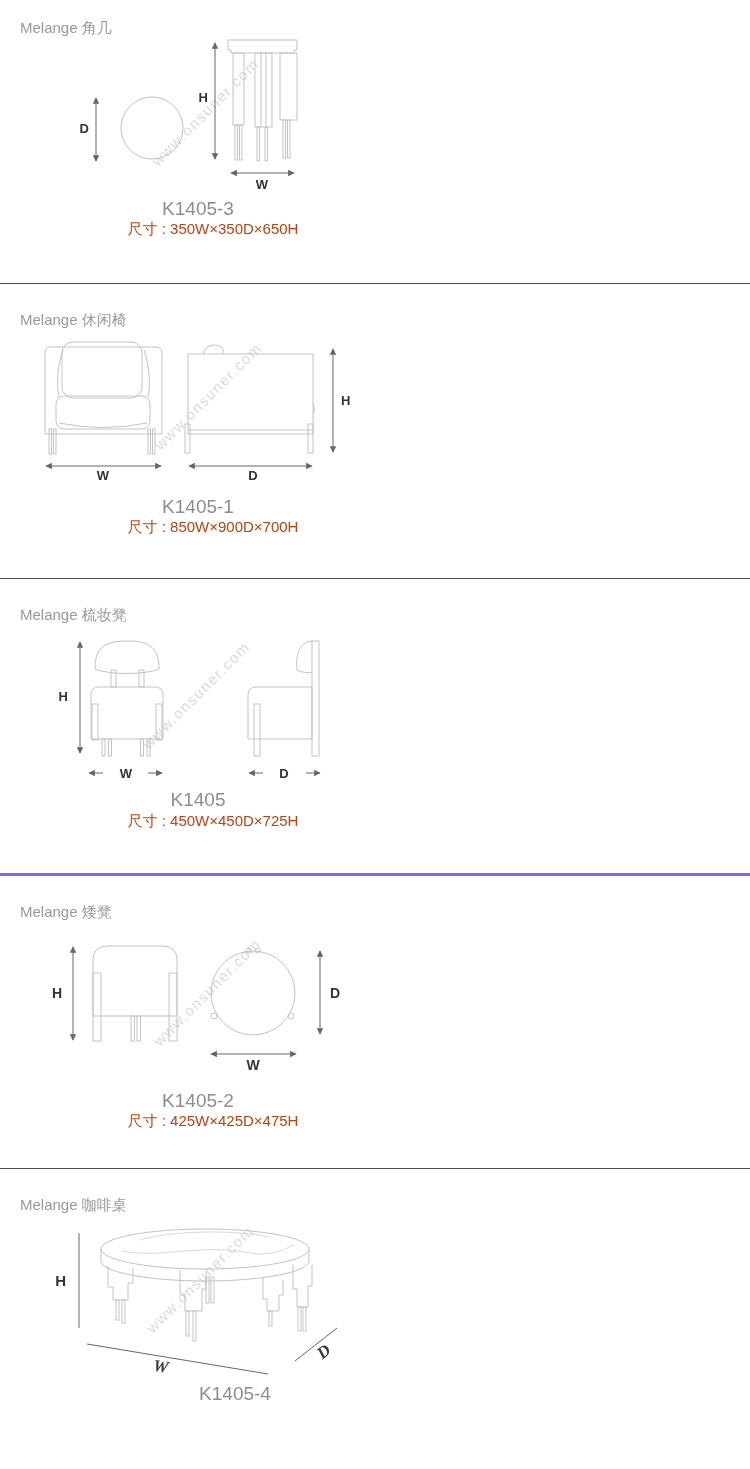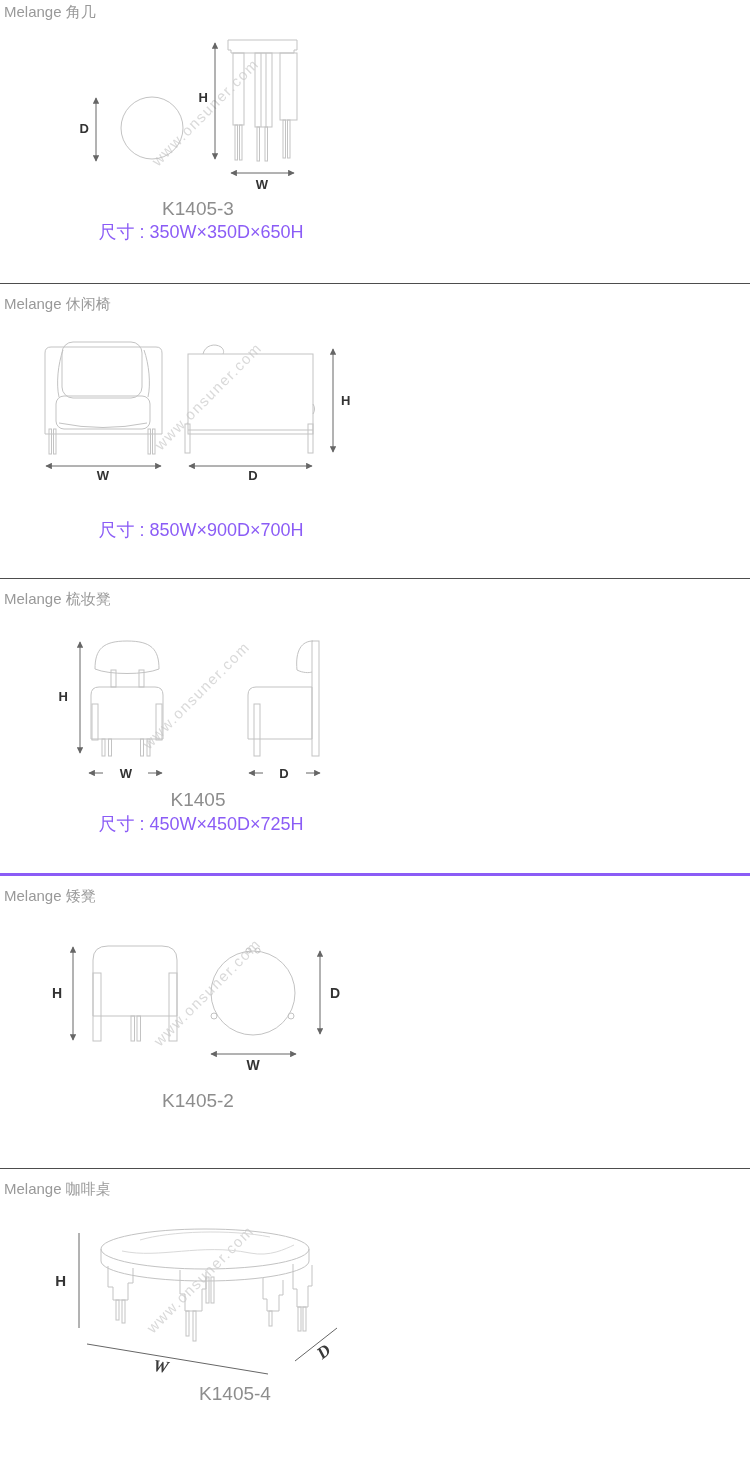--- a/index.html
+++ b/index.html
@@ -4,32 +4,32 @@
 <style>
   html,body{margin:0;padding:0;background:#fff;}
   .page{position:relative;width:750px;height:1469px;background:#ffffff;
         font-family:"Liberation Sans","DejaVu Sans",sans-serif;overflow:hidden;}
   .product-section{position:absolute;left:0;width:750px;box-sizing:border-box;background:#fff;}
   .s1{top:0;height:283px;}
   .s2{top:283px;height:295px;border-top:1px solid #4d4d4d;}
   .s3{top:578px;height:295px;border-top:1px solid #4d4d4d;}
   .s4{top:873px;height:295px;border-top:3px solid #8b5cf6;}
   .s5{top:1168px;height:351px;border-top:1px solid #4d4d4d;}
-  .section-title{position:absolute;left:4px;top:11px;margin:0;font-size:15px;font-weight:400;color:#999;}
+  .section-title{position:absolute;left:4px;top:11px;margin:16px;font-size:15px;font-weight:400;color:#999;}
   .s1 .section-title{top:3px;}
   .drawing{position:absolute;left:0;top:0;}
   .watermark{position:absolute;color:#dadada;font-size:15px;letter-spacing:1.5px;white-space:nowrap;
              transform:translate(-50%,-50%) rotate(-45deg);pointer-events:none;}
   .wm1{left:205px;top:112px;}
   .wm2{left:208px;top:112px;}
   .wm3{left:196px;top:116px;}
   .wm4{left:207px;top:116px;}
   .wm5{left:200px;top:110px;}
   .model-code{position:absolute;left:0;width:396px;text-align:center;font-size:19px;color:#8d8d8d;}
-  .size-text{position:absolute;left:0;width:402px;text-align:center;font-size:18px;color:#8b5cf6;}
+  .size-text{position:absolute;left:0;width:402px;text-align:center;font-size:15px;color:#c2410c;padding-left:12px;}
   .s1 .model-code{top:198px;} .s1 .size-text{top:220px;}
   .s2 .model-code{top:212px;} .s2 .size-text{top:234px;}
   .s3 .model-code{top:210px;} .s3 .size-text{top:233px;}
   .s4 .model-code{top:214px;} .s4 .size-text{top:236px;}
   .s5 .model-code{top:214px;padding-left:37px;} .s5 .size-text{top:238px;}
   .sk{stroke:#c3c3c3;fill:none;stroke-width:1;}
   .skf{stroke:#d9d9d9;fill:none;stroke-width:1;}
   .dim{stroke:#666;fill:none;stroke-width:1;}
   .lbl{fill:#333;font-weight:bold;font-size:13px;font-family:"Liberation Sans",sans-serif;}
   .lbl4{font-size:14px;}
@@ -112,20 +112,21 @@
       </g>
       <g>
         <line class="dim" x1="46" y1="182" x2="161" y2="182" marker-start="url(#arr2)" marker-end="url(#arr2)"></line>
         <line class="dim" x1="189" y1="182" x2="312" y2="182" marker-start="url(#arr2)" marker-end="url(#arr2)"></line>
         <line class="dim" x1="333" y1="65" x2="333" y2="168" marker-start="url(#arr2)" marker-end="url(#arr2)"></line>
         <text class="lbl" x="103" y="196" text-anchor="middle">W</text>
         <text class="lbl" x="253" y="196" text-anchor="middle">D</text>
         <text class="lbl" x="341" y="121" text-anchor="start">H</text>
       </g>
     </svg>
+    <div class="model-code">K1405-1</div>
     <div class="size-text">尺寸 : 850W×900D×700H</div>
   </section>
 
   <section class="product-section s3">
     <h2 class="section-title">Melange 梳妆凳</h2>
     <div class="watermark wm3">www.onsuner.com</div>
     <svg class="drawing" width="750" height="295" viewBox="0 0 750 295">
       <defs>
         <marker id="arr3" viewBox="0 0 10 10" refX="9" refY="5" markerWidth="6.5" markerHeight="6.5" orient="auto-start-reverse">
           <path d="M0,0 L10,5 L0,10 Z" fill="#666"></path>
@@ -191,20 +192,21 @@
       <g>
         <line class="dim" x1="73" y1="71" x2="73" y2="164" marker-start="url(#arr4)" marker-end="url(#arr4)"></line>
         <line class="dim" x1="320" y1="75" x2="320" y2="158" marker-start="url(#arr4)" marker-end="url(#arr4)"></line>
         <line class="dim" x1="211" y1="178" x2="296" y2="178" marker-start="url(#arr4)" marker-end="url(#arr4)"></line>
         <text class="lbl lbl4" x="62" y="122" text-anchor="end">H</text>
         <text class="lbl lbl4" x="330" y="122" text-anchor="start">D</text>
         <text class="lbl lbl4" x="253" y="194" text-anchor="middle">W</text>
       </g>
     </svg>
     <div class="model-code">K1405-2</div>
+    <div class="size-text">尺寸 : 425W×425D×475H</div>
   </section>
 
   <section class="product-section s5">
     <h2 class="section-title">Melange 咖啡桌</h2>
     <div class="watermark wm5">www.onsuner.com</div>
     <svg class="drawing" width="750" height="301" viewBox="0 0 750 301">
       <g class="sk">
         <ellipse cx="205" cy="80" rx="104" ry="20"></ellipse>
         <line x1="101" y1="80" x2="101" y2="92"></line>
         <line x1="309" y1="80" x2="309" y2="92"></line>

